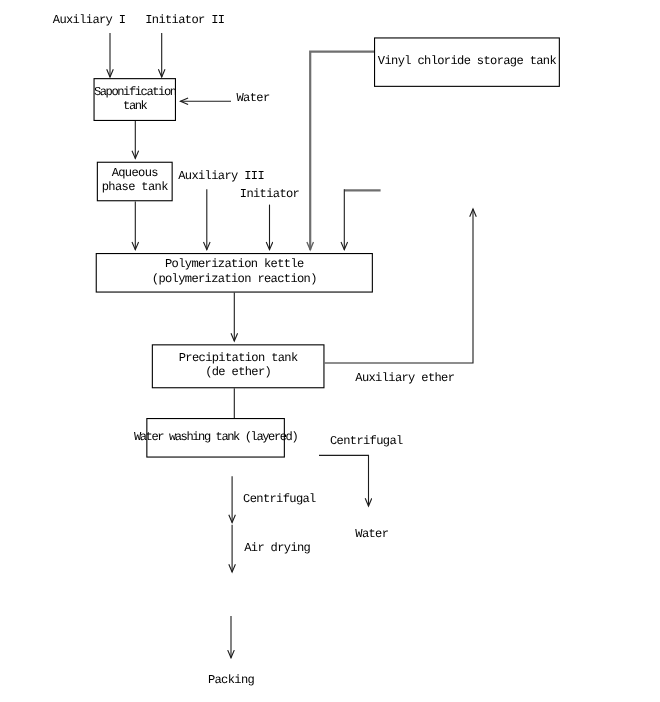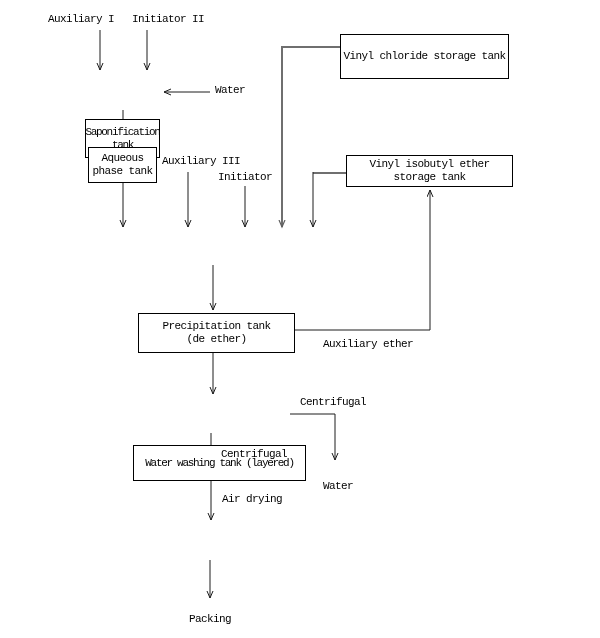--- a/index.html
+++ b/index.html
@@ -25,21 +25,21 @@
     border: 1px solid #000000;
     background: #ffffff;
     display: flex;
     flex-direction: column;
     justify-content: center;
     align-items: center;
     text-align: center;
     white-space: nowrap;
   }
   .node span { display: block; line-height: 13px; }
-  .ls-tight { letter-spacing: -1.3px; margin-top: 48px; }
+  .ls-tight { letter-spacing: -1.3px; }
   .lbl {
     position: absolute;
     white-space: nowrap;
     line-height: 13px;
   }
 </style>
 </head>
 <body>
 
 <div class="canvas">
@@ -81,32 +81,32 @@
   <div class="node" style="left:340px;top:34px;width:169px;height:45px">
     <span>Vinyl chloride storage tank</span>
     <span></span>
   </div>
 
   <div class="node" style="left:88px;top:147px;width:69px;height:36px">
     <span>Aqueous</span>
     <span>phase tank</span>
   </div>
 
-  <div class="node" style="left:346px;top:155px;width:167px;height:32px">
-    <span>Vinyl isobutyl ether</span>
-    <span>storage tank</span>
+
+  <div class="node" style="left:87px;top:230px;width:252px;height:36px">
+    <span>Polymerization kettle</span>
+    <span>(polymerization reaction)</span>
   </div>
-
 
   <div class="node" style="left:138px;top:313px;width:157px;height:40px">
     <span>Precipitation tank</span>
     <span>(de ether)</span>
   </div>
 
-  <div class="node ls-tight" style="left:133px;top:397px;width:173px;height:36px">
+  <div class="node ls-tight" style="left:133px;top:380px;width:126px;height:36px">
     <span>Water washing tank (layered)</span>
     <span></span>
   </div>
 
 
   <div class="lbl" style="left:48px;top:13px">Auxiliary I</div>
   <div class="lbl" style="left:132px;top:13px">Initiator II</div>
   <div class="lbl" style="left:215px;top:84px">Water</div>
   <div class="lbl" style="left:162px;top:155px">Auxiliary III</div>
   <div class="lbl" style="left:218px;top:171px">Initiator</div>

